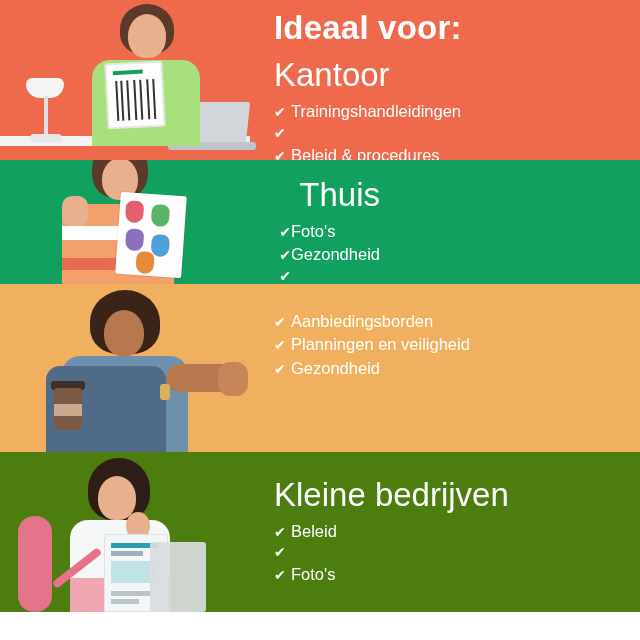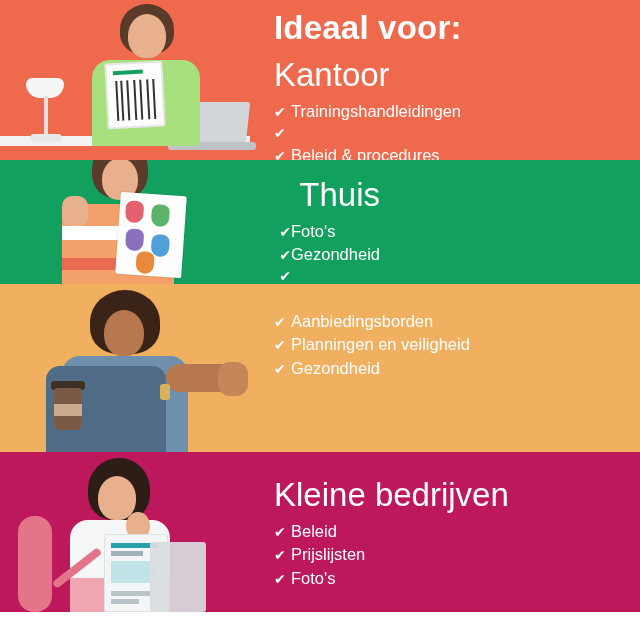--- a/index.html
+++ b/index.html
@@ -20,21 +20,21 @@
   }
   .band {
     position: relative;
     width: 100%;
     box-sizing: border-box;
     overflow: hidden;
   }
   .band-1 { height: 160px; background: #ef6a4d; }
   .band-2 { height: 124px; background: #12a05f; text-align: right; }
   .band-3 { height: 168px; background: #f0b05f; }
-  .band-4 { height: 160px; background: #be185d; }
+  .band-4 { height: 160px; background: #4d7c0f; }
 
   .band-inner {
     position: relative;
     height: 100%;
     display: flex;
     align-items: flex-start;
   }
 
   
   .photo {
@@ -496,21 +496,20 @@
 
       <div class="content">
         <div class="band-title">Kleine bedrijven</div>
         <ul class="bullets">
           <li>
               <span class="check">✔</span>
               <span>Beleid</span>
             </li>
           <li>
               <span class="check">✔</span>
-              <span>Prijslijsten</span>
             </li>
           <li>
               <span class="check">✔</span>
               <span>Foto's</span>
             </li>
         </ul>
       </div>
     </div>
   </section>
 

